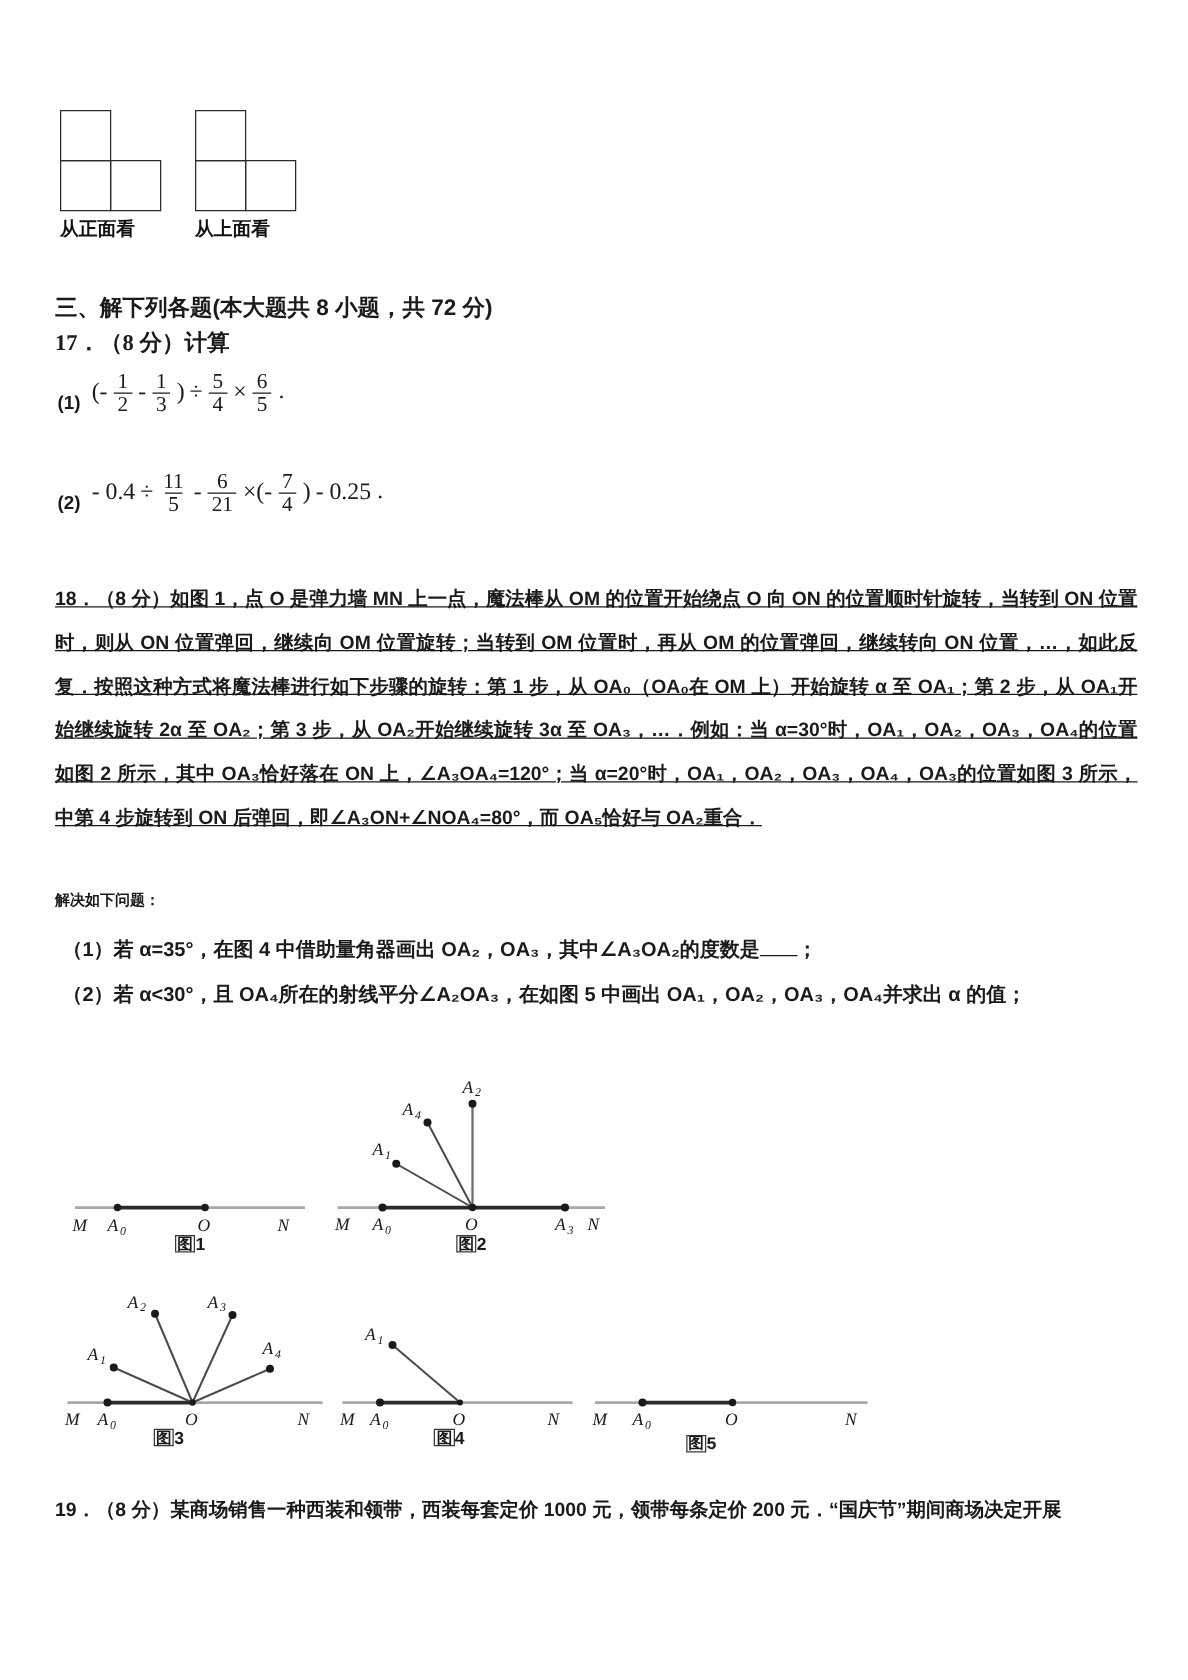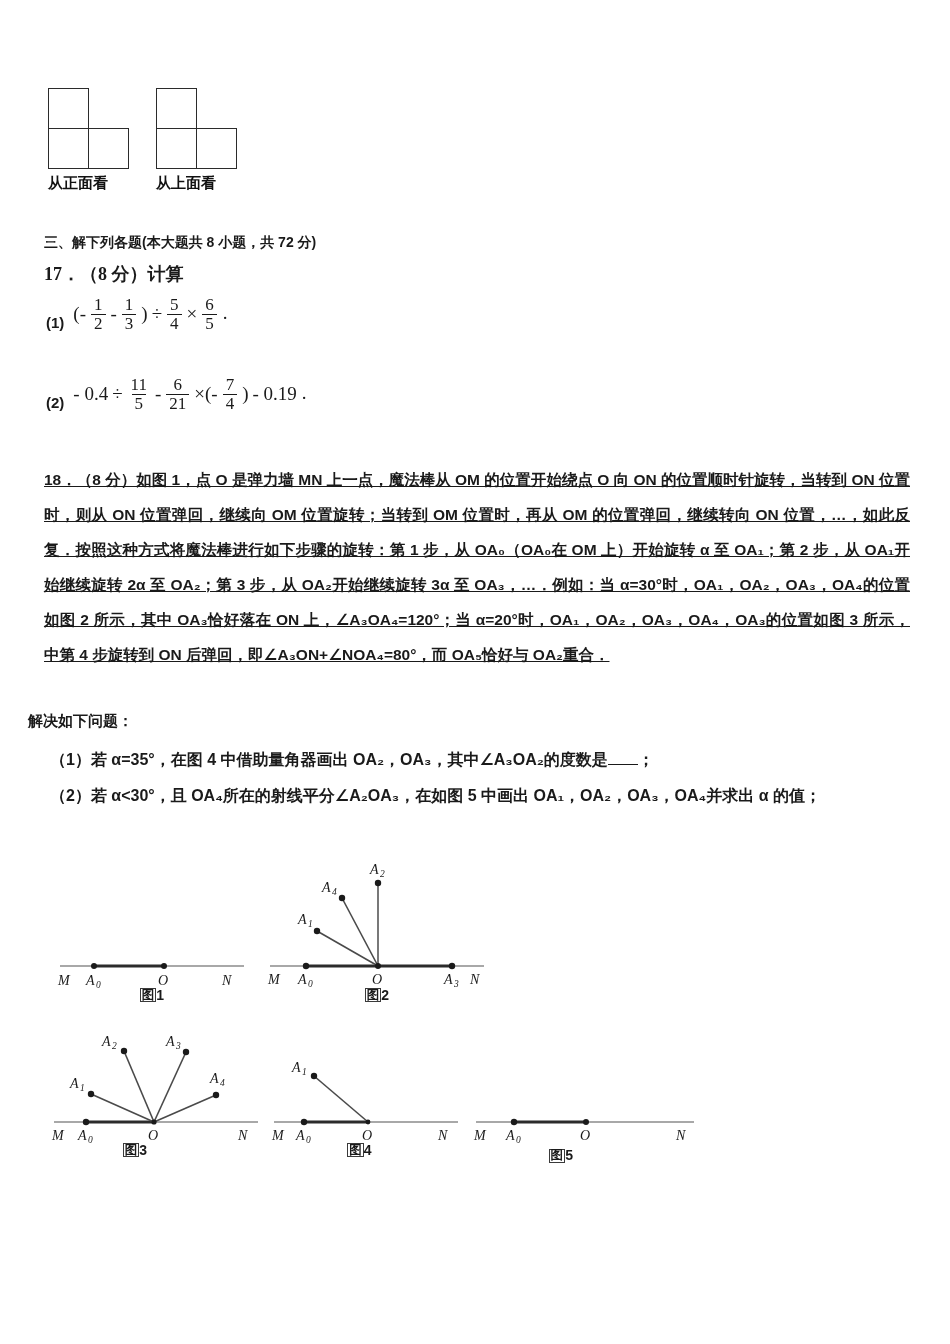--- a/index.html
+++ b/index.html
@@ -56,21 +56,21 @@
     margin-top: 4px;
     white-space: nowrap;
     color: #111;
   }
 
   
   .section-head {
     position: absolute;
     left: 44px;
     top: 234px;
-    font-size: 14px;
+    font-size: 18px;
     font-weight: bold;
     font-family: "Liberation Sans", "DejaVu Sans", sans-serif;
     white-space: nowrap;
   }
   .q17 {
     position: absolute;
     left: 44px;
     top: 262px;
     font-size: 18px;
     font-weight: bold;
@@ -119,23 +119,23 @@
     font-size: 15.5px;
     font-weight: bold;
     font-family: "Liberation Sans", "DejaVu Sans", sans-serif;
     line-height: 35px;
     text-align: justify;
     text-justify: inter-ideograph;
     text-decoration: underline;
   }
   .solve {
     position: absolute;
-    left: 28px;
+    left: 44px;
     top: 712px;
-    font-size: 15px;
+    font-size: 12px;
     font-weight: bold;
     font-family: "Liberation Sans", "DejaVu Sans", sans-serif;
   }
   .subq {
     position: absolute;
     left: 50px;
     font-size: 16px;
     font-weight: bold;
     font-family: "Liberation Sans", "DejaVu Sans", sans-serif;
     white-space: nowrap;
@@ -268,21 +268,21 @@
       <span class="frac">
         <span class="num">6</span>
         <span class="den">21</span>
       </span>
       <span class="op">×(-</span>
       <span class="frac">
         <span class="num">7</span>
         <span class="den">4</span>
       </span>
       <span class="op">)</span>
-      <span class="op">- 0.19</span>
+      <span class="op">- 0.25</span>
       <span class="trail">.</span>
     </span>
   </div>
 
   <div class="q18">18．（8 分）如图 1，点 O 是弹力墙 MN 上一点，魔法棒从 OM 的位置开始绕点 O 向 ON 的位置顺时针旋转，当转到 ON 位置时，则从 ON 位置弹回，继续向 OM 位置旋转；当转到 OM 位置时，再从 OM 的位置弹回，继续转向 ON 位置，…，如此反复．按照这种方式将魔法棒进行如下步骤的旋转：第 1 步，从 OA₀（OA₀在 OM 上）开始旋转 α 至 OA₁；第 2 步，从 OA₁开始继续旋转 2α 至 OA₂；第 3 步，从 OA₂开始继续旋转 3α 至 OA₃，…．例如：当 α=30°时，OA₁，OA₂，OA₃，OA₄的位置如图 2 所示，其中 OA₃恰好落在 ON 上，∠A₃OA₄=120°；当 α=20°时，OA₁，OA₂，OA₃，OA₄，OA₃的位置如图 3 所示，中第 4 步旋转到 ON 后弹回，即∠A₃ON+∠NOA₄=80°，而 OA₅恰好与 OA₂重合．</div>
 
   <div class="solve">解决如下问题：</div>
 
   <div class="subq subq1">
     <span>（1）若 α=35°，在图 4 中借助量角器画出 OA₂，OA₃，其中∠A₃OA₂的度数是</span><span class="blank-line"></span><span>；</span>
@@ -416,14 +416,15 @@
       <text class="ptlabel" x="36" y="32">A</text>
       <text class="sublabel" x="46" y="35">0</text>
       <text class="ptlabel" x="110" y="32">O</text>
       <text class="ptlabel" x="206" y="32">N</text>
     </svg>
     <div class="fig-cap" style="width:230px; margin-left:-24px; margin-top:2px;font-family:Liberation Mono, monospace;">
       <span class="boxed">图</span><span>5</span>
     </div>
   </div>
 
+  <div class="q19">19．（8 分）某商场销售一种西装和领带，西装每套定价 1000 元，领带每条定价 200 元．“国庆节”期间商场决定开展</div>
 
 </div>
 
 </body></html>

